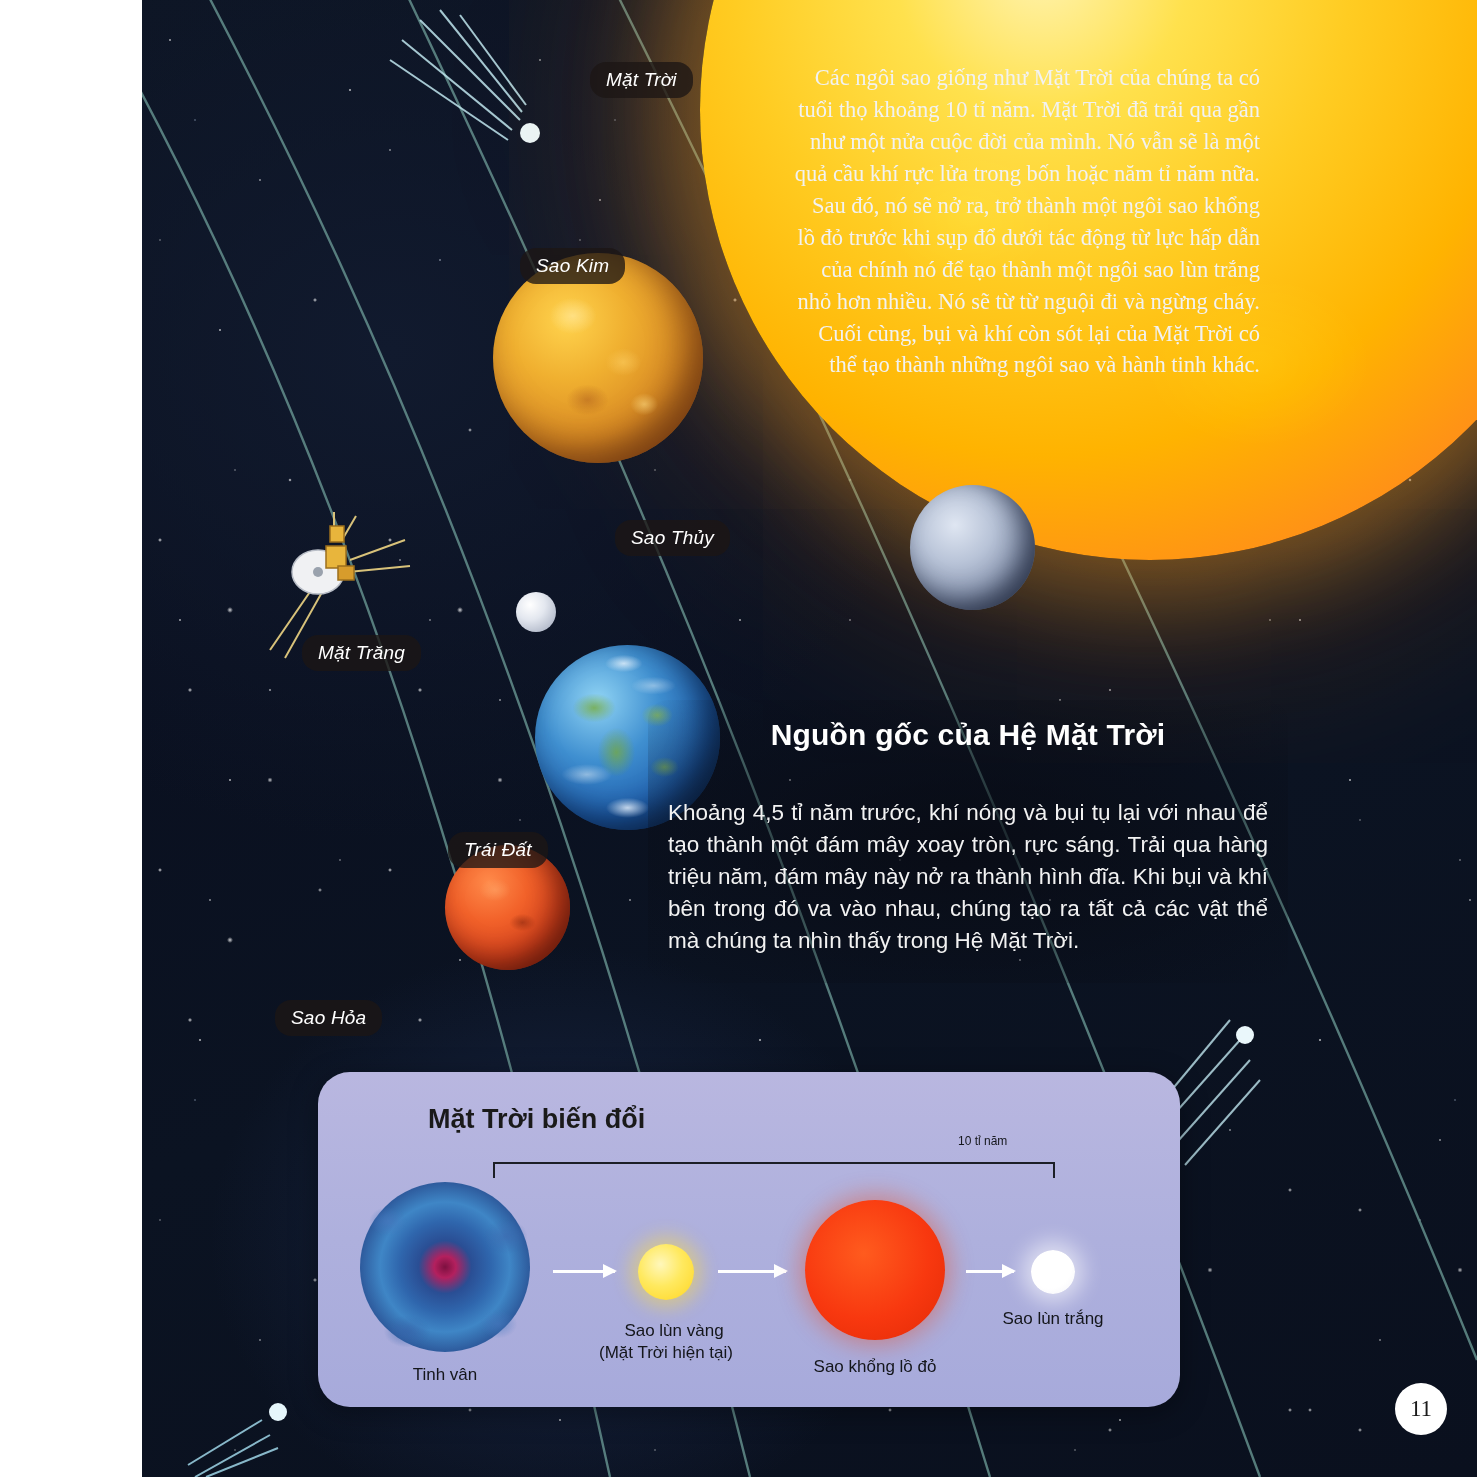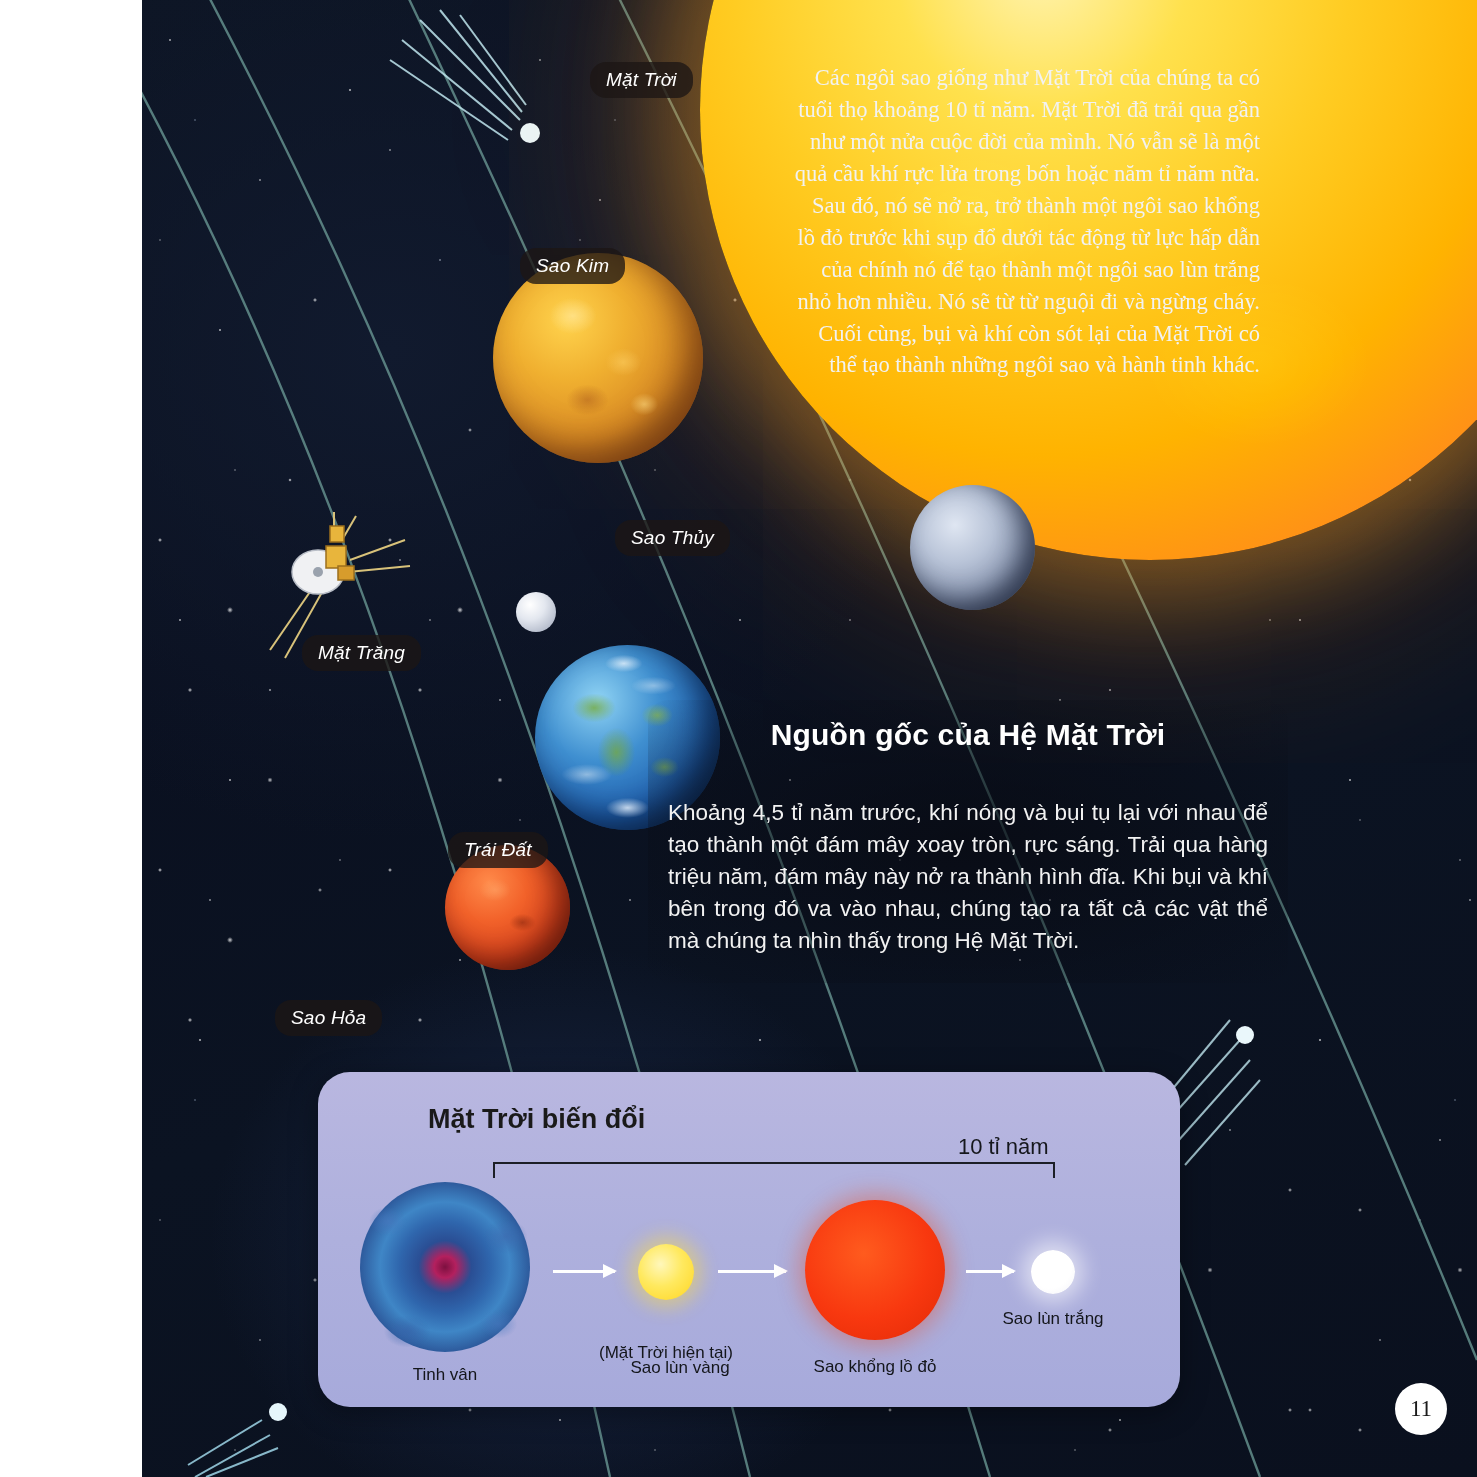--- a/index.html
+++ b/index.html
@@ -184,21 +184,21 @@
 
   
   .diagram{
     position:absolute;left:318px;top:1072px;width:862px;height:335px;border-radius:32px;
     background:linear-gradient(180deg,#b9b7e0 0%,#aeb0dd 50%,#a7aadb 100%);
     box-shadow:0 6px 28px rgba(0,0,0,.35);
   }
   .diagram .dtitle{
     position:absolute;left:110px;top:32px;font-size:27px;font-weight:700;color:#1a1a1a;white-space:nowrap;
   }
-  .dur-label{position:absolute;left:640px;top:62px;font-size:22px;color:#15171c;white-space:nowrap;}
+  .dur-label{position:absolute;left:640px;top:62px;font-size:12px;color:#15171c;white-space:nowrap;}
   .bracket{position:absolute;left:175px;top:90px;width:558px;height:14px;
     border-left:2px solid #1c1f26;border-right:2px solid #1c1f26;border-top:2px solid #1c1f26;}
   .stage-cap{position:absolute;font-size:17px;color:#14161b;text-align:center;line-height:1.28;}
 
   .nebula{
     position:absolute;left:42px;top:110px;width:170px;height:170px;border-radius:50%;
     background:
       radial-gradient(circle at 50% 50%, #7d1040 0%, #b3205e 9%, #2a4e94 22%, #2f66ad 38%, #3f86c6 54%, #2e5c9e 70%, rgba(40,70,130,.55) 84%, rgba(40,70,130,0) 100%);
     filter:blur(.3px);
   }
@@ -338,21 +338,21 @@
     <div class="dtitle">Mặt Trời biến đổi</div>
     <div class="dur-label">10 tỉ năm</div>
     <div class="bracket"></div>
 
     <div class="nebula"></div>
     <div class="stage-cap" style="left:42px;top:292px;width:170px;">Tinh vân</div>
 
     <div class="arrow" style="left:235px;top:198px;width:62px;"></div>
 
     <div class="yellow-dwarf"></div>
-    <div class="stage-cap" style="left:272px;top:248px;width:180px;margin-top:37px;">Sao lùn vàng</div>
+    <div class="stage-cap" style="left:266px;top:248px;width:180px;">Sao lùn vàng</div>
     <div class="stage-cap" style="left:258px;top:270px;width:180px;">(Mặt Trời hiện tại)</div>
 
     <div class="arrow" style="left:400px;top:198px;width:68px;"></div>
 
     <div class="red-giant"></div>
     <div class="stage-cap" style="left:467px;top:284px;width:180px;">Sao khổng lồ đỏ</div>
 
     <div class="arrow" style="left:648px;top:198px;width:48px;"></div>
 
     <div class="white-dwarf"></div>

